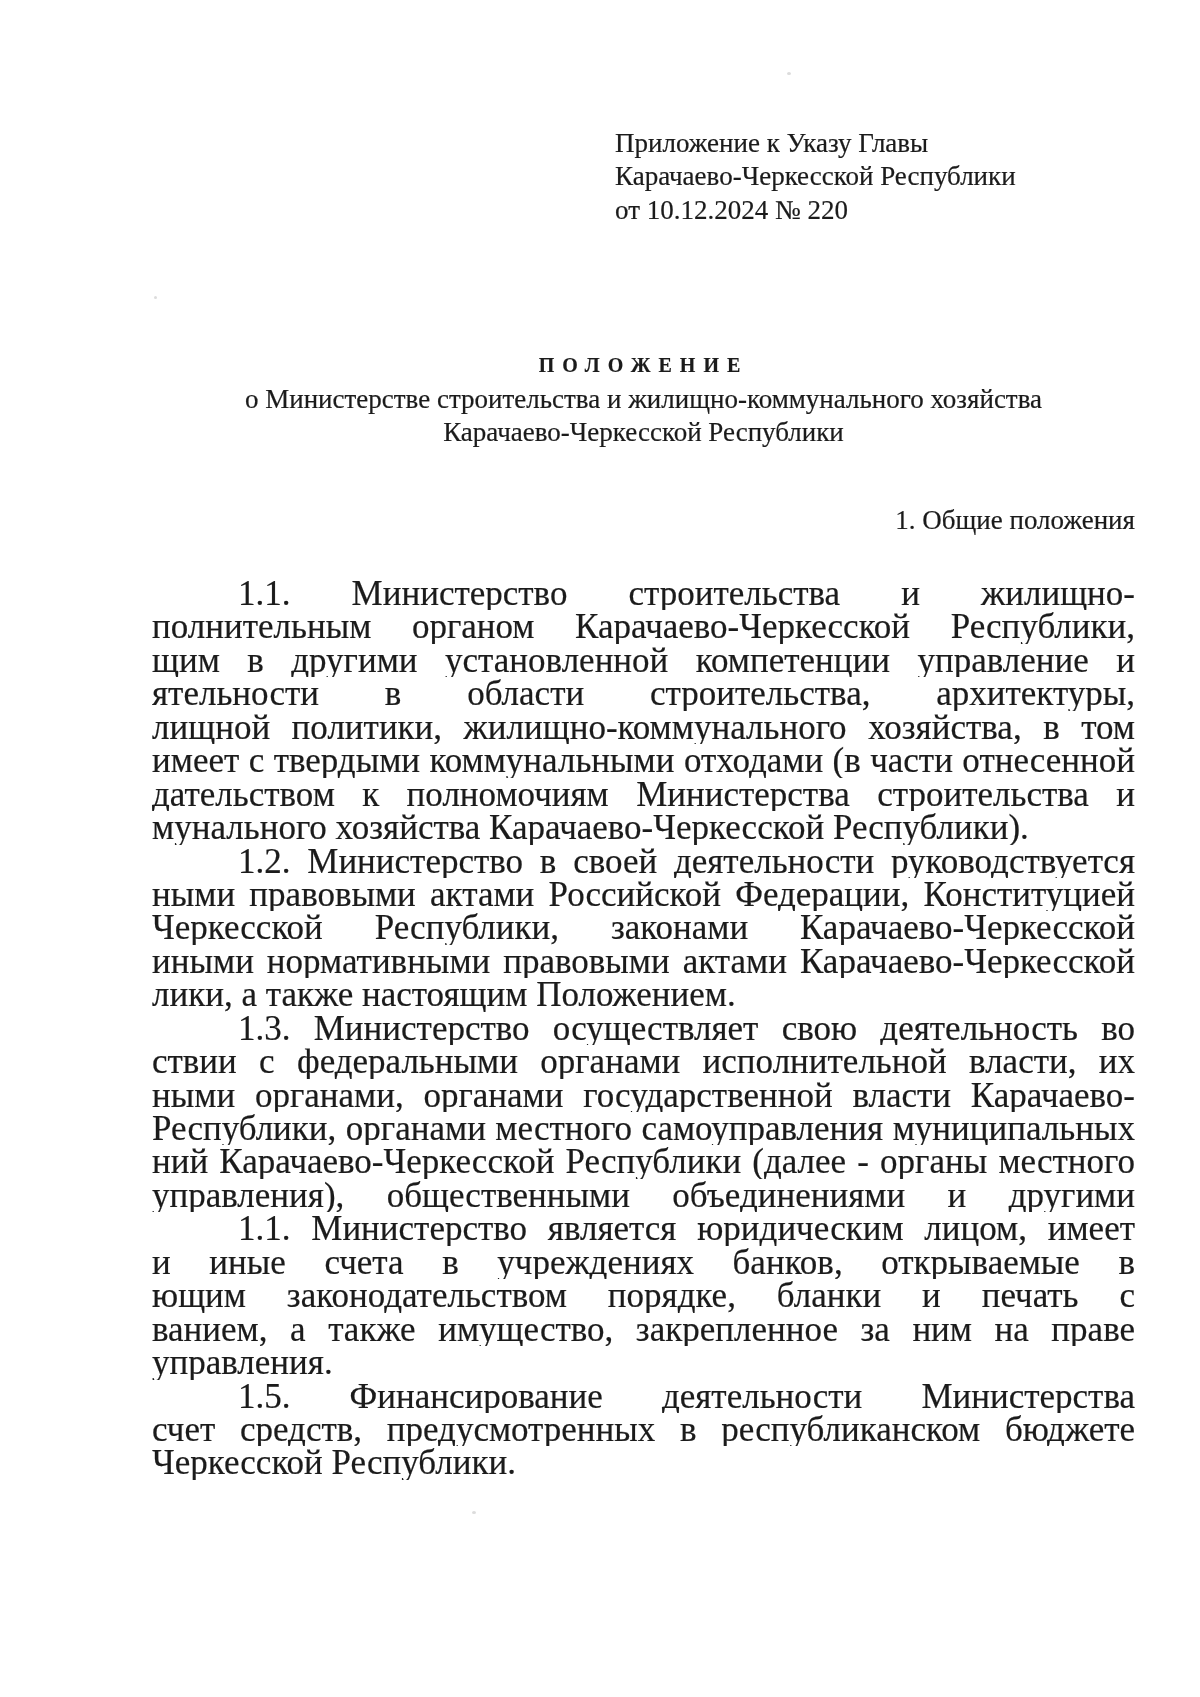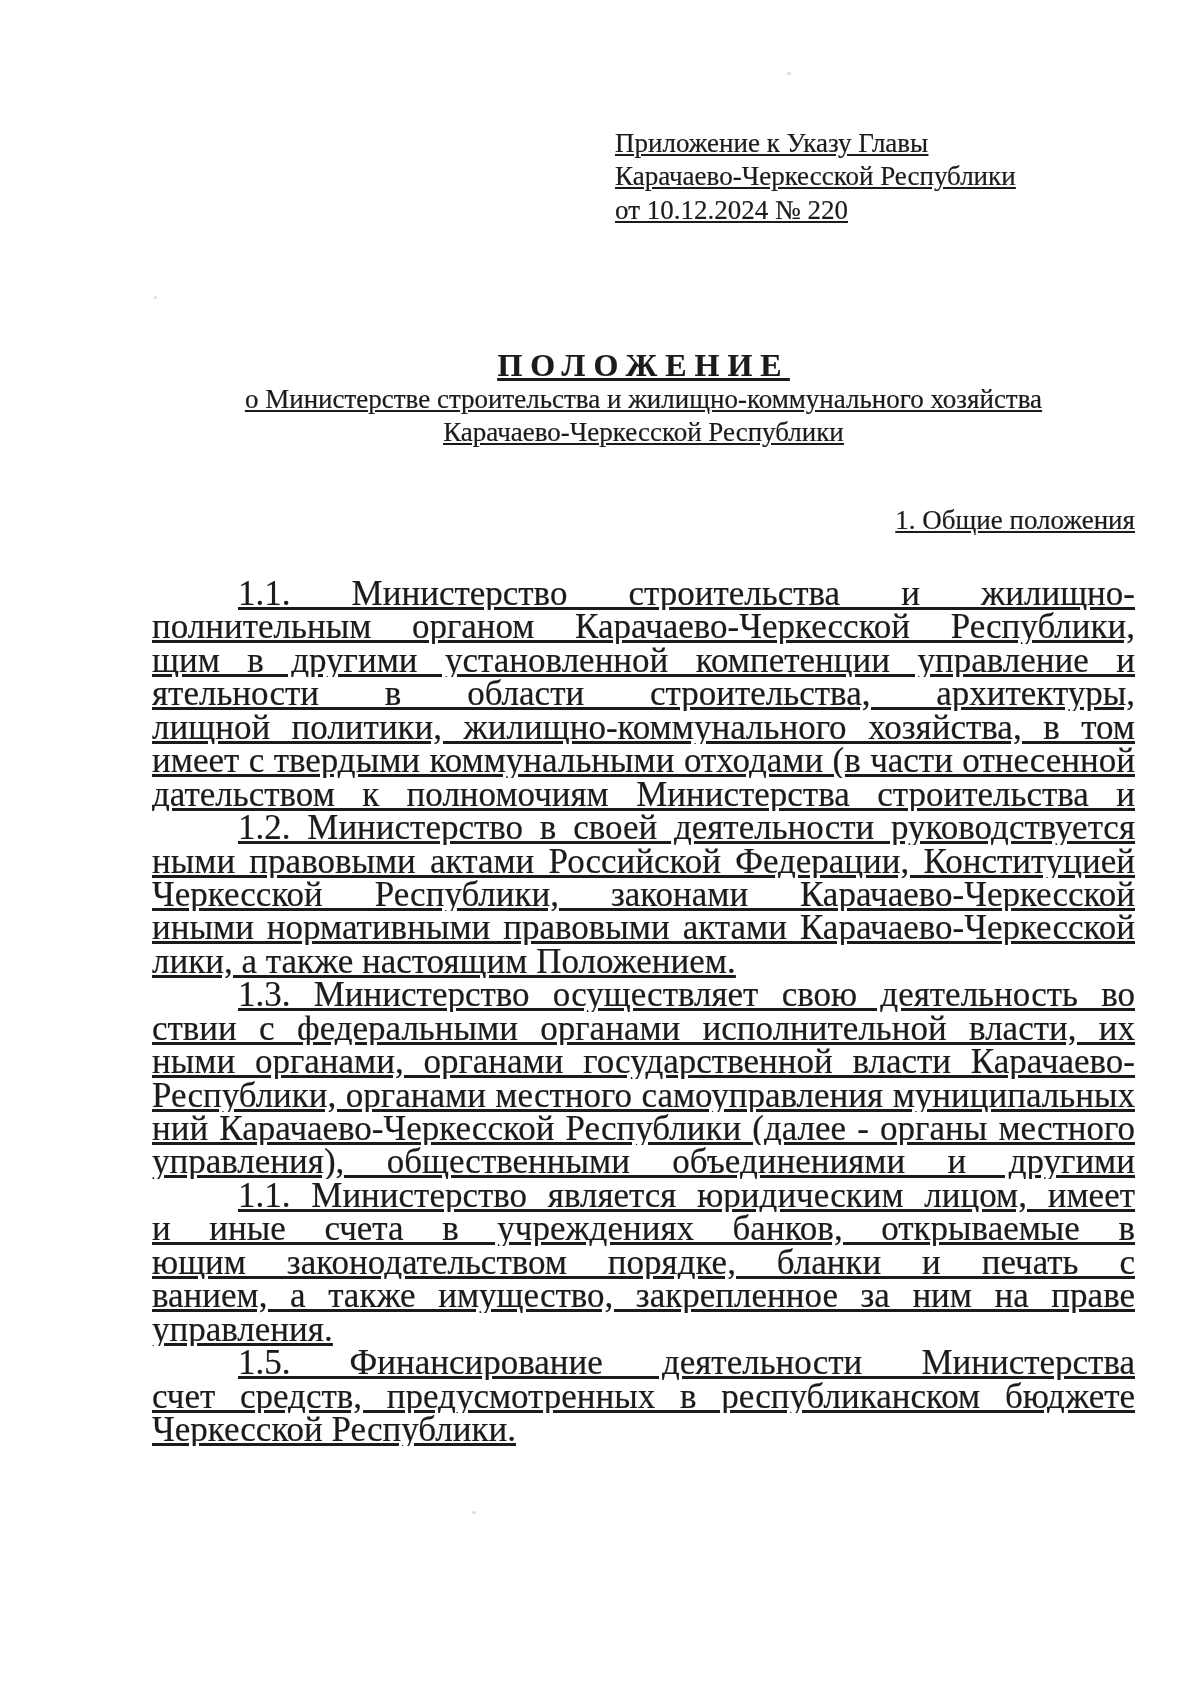--- a/index.html
+++ b/index.html
@@ -1,37 +1,37 @@
 <!DOCTYPE html>
 <html style="--ink: #1b1b1b; --paper: #ffffff;"><head>
 <meta charset="utf-8">
 <style>
   :root { --ink:#1b1b1b; --paper:#ffffff; }
-  * { margin:0; padding:0; box-sizing:border-box;text-decoration:underline; }
+  * { margin:0; padding:0; box-sizing:border-box; }
   html,body { background:#ffffff; }
   .page {
     position:relative;
     width:1200px; height:1697px;
     background:var(--paper);
     color:var(--ink);
     font-family:"Liberation Serif","DejaVu Serif",serif;
     overflow:hidden;
     -webkit-text-stroke:0.2px currentColor;
   }
   .appendix {
     position:absolute; left:615px; top:127px;
     font-size:27px; line-height:33.4px;
     text-align:left;
   }
   .title-block {
     position:absolute; left:152px; top:349px; width:983px;
     text-align:center; font-size:27px; line-height:33.5px;
   }
   .doc-title {
-    font-weight:bold; font-size:32px; letter-spacing:8px;text-align:center;
+    font-weight:bold; font-size:20px; letter-spacing:8px;text-align:center;
   }
   .section-heading {
     position:absolute; left:152px; top:504px; width:983px;
     text-align:right; font-size:27px; line-height:33.5px;
   }
   .doc-body {
     position:absolute; left:152px; top:577px; width:983px;
     font-size:35px; line-height:33.45px;
   }
   .line {
@@ -65,20 +65,21 @@
   <div class="section-heading">1. Общие положения</div>
 
   <div class="doc-body">
       <div class="line first">1.1. Министерство строительства и жилищно-коммунального хозяй-</div>
       <div class="line">полнительным органом Карачаево-Черкесской Республики, осуществляю-</div>
       <div class="line">щим в другими установленной компетенции управление и координацию де-</div>
       <div class="line">ятельности в области строительства, архитектуры, градостроительства, жи-</div>
       <div class="line">лищной политики, жилищно-коммунального хозяйства, в том числе обра-</div>
       <div class="line">имеет с твердыми коммунальными отходами (в части отнесенной законо-</div>
       <div class="line">дательством к полномочиям Министерства строительства и жилищно-ком-</div>
+      <div class="line last">мунального хозяйства Карачаево-Черкесской Республики).</div>
       <div class="line first">1.2. Министерство в своей деятельности руководствуется Конститу-</div>
       <div class="line">ными правовыми актами Российской Федерации, Конституцией Карачаево-</div>
       <div class="line">Черкесской Республики, законами Карачаево-Черкесской Республики,</div>
       <div class="line">иными нормативными правовыми актами Карачаево-Черкесской Респуб-</div>
       <div class="line last">лики, а также настоящим Положением.</div>
       <div class="line first">1.3. Министерство осуществляет свою деятельность во взаимодей-</div>
       <div class="line">ствии с федеральными органами исполнительной власти, их территориаль-</div>
       <div class="line">ными органами, органами государственной власти Карачаево-Черкесской</div>
       <div class="line">Республики, органами местного самоуправления муниципальных образова-</div>
       <div class="line">ний Карачаево-Черкесской Республики (далее - органы местного само-</div>

